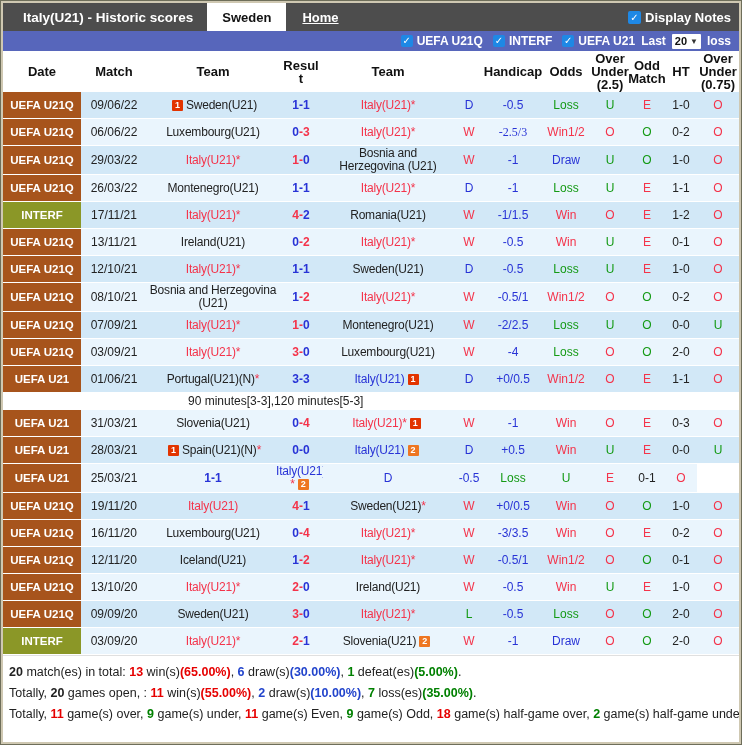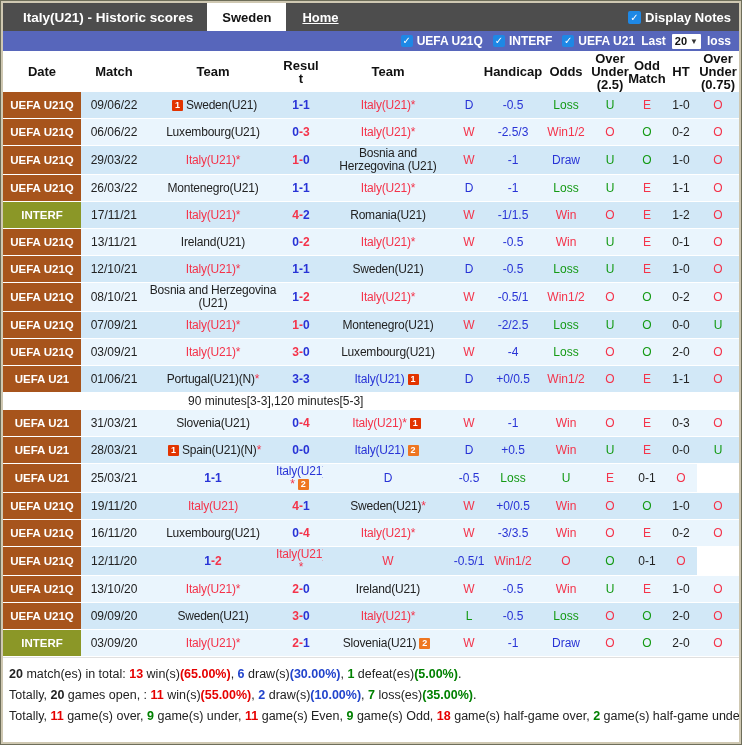--- a/index.html
+++ b/index.html
@@ -143,21 +143,21 @@
           <div class="cell score">
             <span style="color: rgb(40, 51, 214);">0</span>
             <span style="color: rgb(244, 51, 74);">-</span>
             <span style="color: rgb(244, 51, 74);">3</span>
           </div>
           <div class="cell teamcell">
             <span style="color: rgb(244, 51, 74);">Italy(U21)</span>
             <span class="star">*</span>
           </div>
           <div class="cell" style="color: rgb(244, 51, 74);">W</div>
-          <div class="cell" style="color: rgb(40, 51, 214);">-2.5/3</div>
+          <div class="cell" style="color: rgb(40, 51, 214); font-family: Liberation Serif, serif;">-2.5/3</div>
           <div class="cell" style="color: rgb(244, 51, 74);">Win1/2</div>
           <div class="cell" style="color: rgb(244, 51, 74);">O</div>
           <div class="cell" style="color: rgb(20, 154, 20);">O</div>
           <div class="cell">0-2</div>
           <div class="cell" style="color: rgb(244, 51, 74);">O</div>
         </div>
         <div class="grid-row row odd">
           <div class="cell match uefa">UEFA U21Q</div>
           <div class="cell">29/03/22</div>
           <div class="cell teamcell">
@@ -478,20 +478,23 @@
           <div class="cell" style="color: rgb(40, 51, 214);">-3/3.5</div>
           <div class="cell" style="color: rgb(244, 51, 74);">Win</div>
           <div class="cell" style="color: rgb(244, 51, 74);">O</div>
           <div class="cell" style="color: rgb(244, 51, 74);">E</div>
           <div class="cell">0-2</div>
           <div class="cell" style="color: rgb(244, 51, 74);">O</div>
         </div>
         <div class="grid-row row odd">
           <div class="cell match uefa">UEFA U21Q</div>
           <div class="cell">12/11/20</div>
+          <div class="cell teamcell">
+            <span style="color: rgb(34, 34, 34);">Iceland(U21)</span>
+          </div>
           <div class="cell score">
             <span style="color: rgb(40, 51, 214);">1</span>
             <span style="color: rgb(244, 51, 74);">-</span>
             <span style="color: rgb(244, 51, 74);">2</span>
           </div>
           <div class="cell teamcell">
             <span style="color: rgb(244, 51, 74);">Italy(U21)</span>
             <span class="star">*</span>
           </div>
           <div class="cell" style="color: rgb(244, 51, 74);">W</div>

